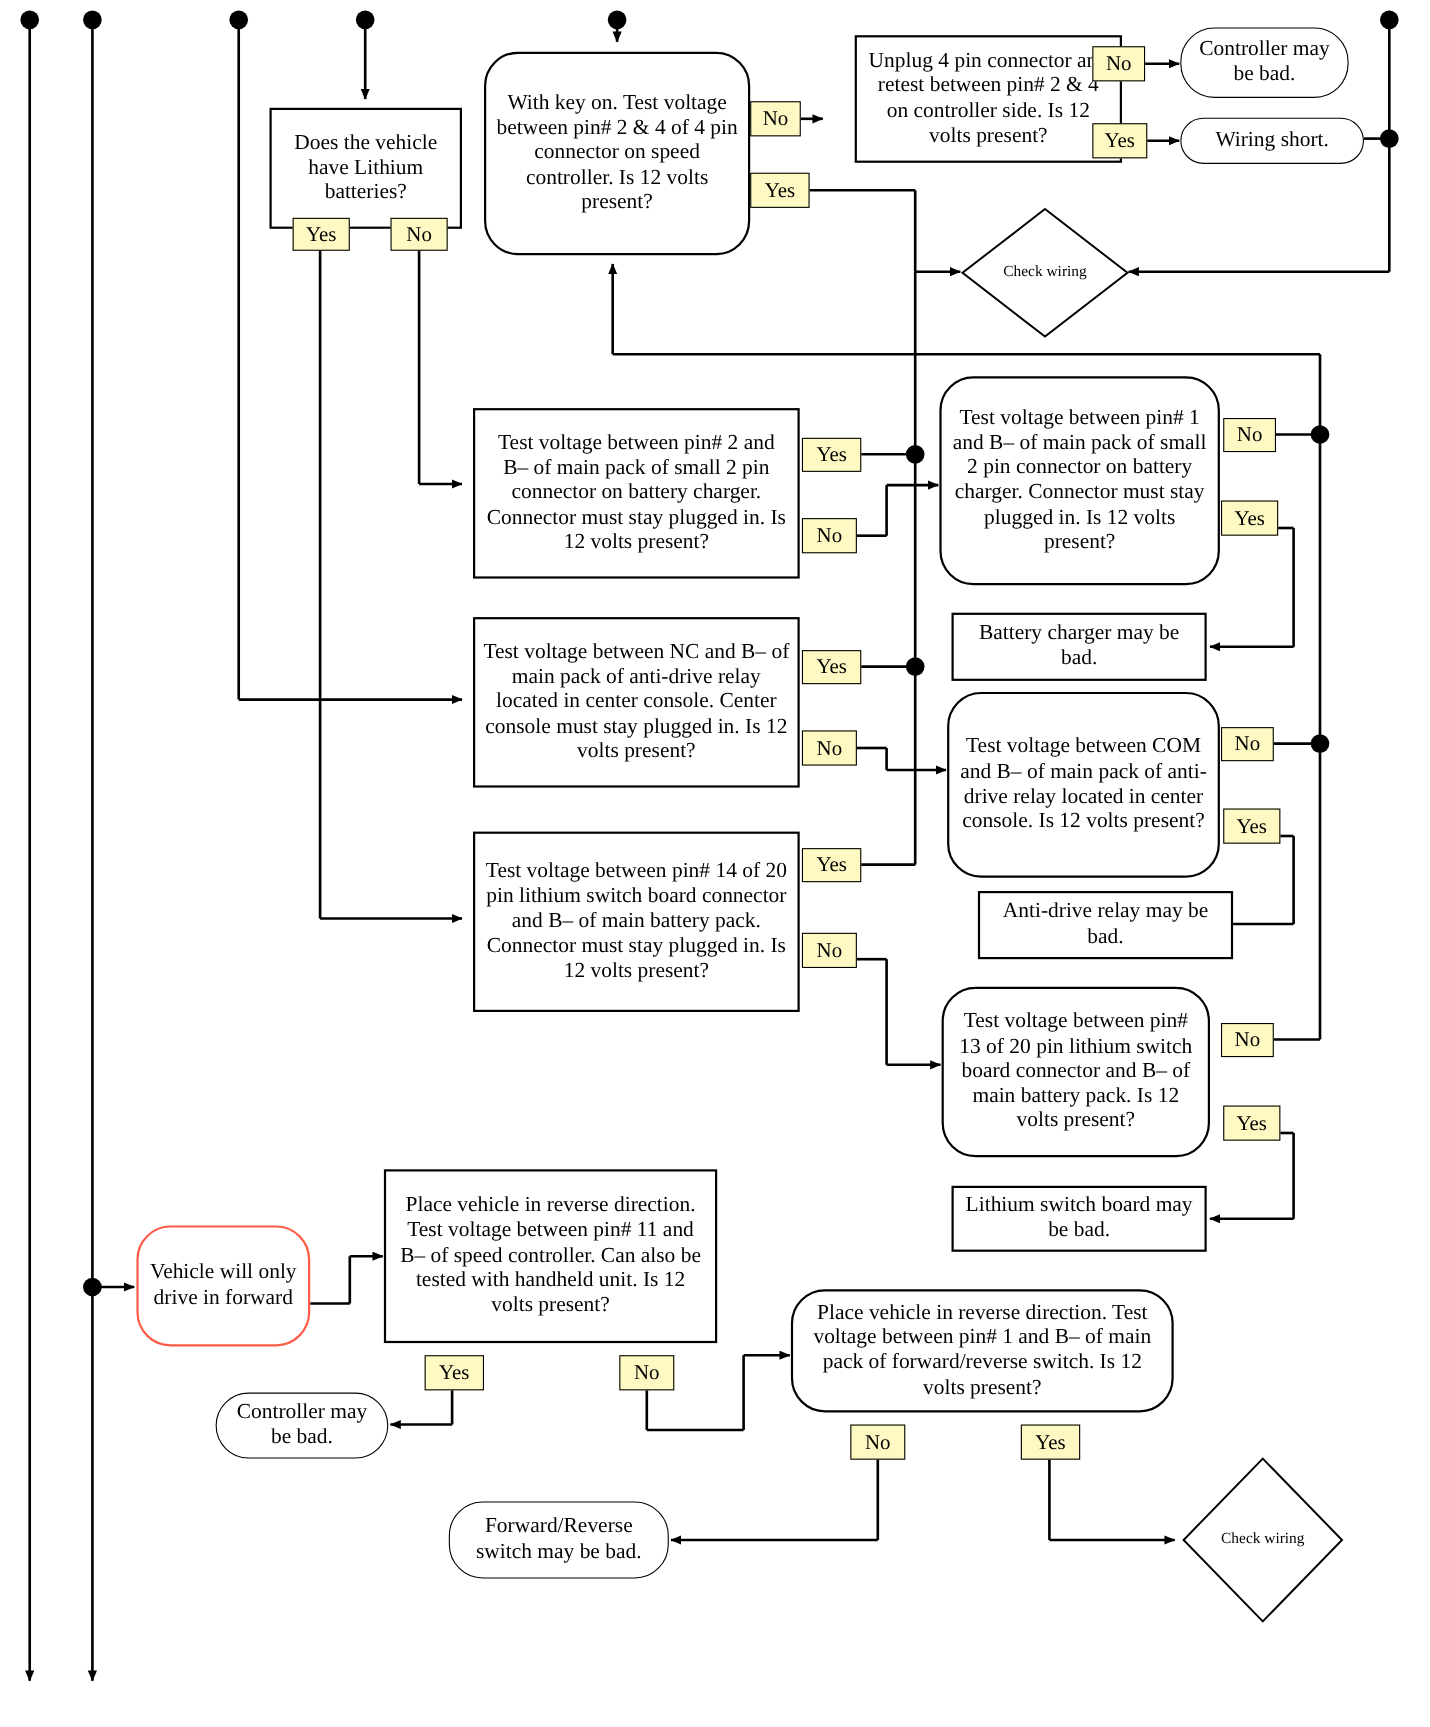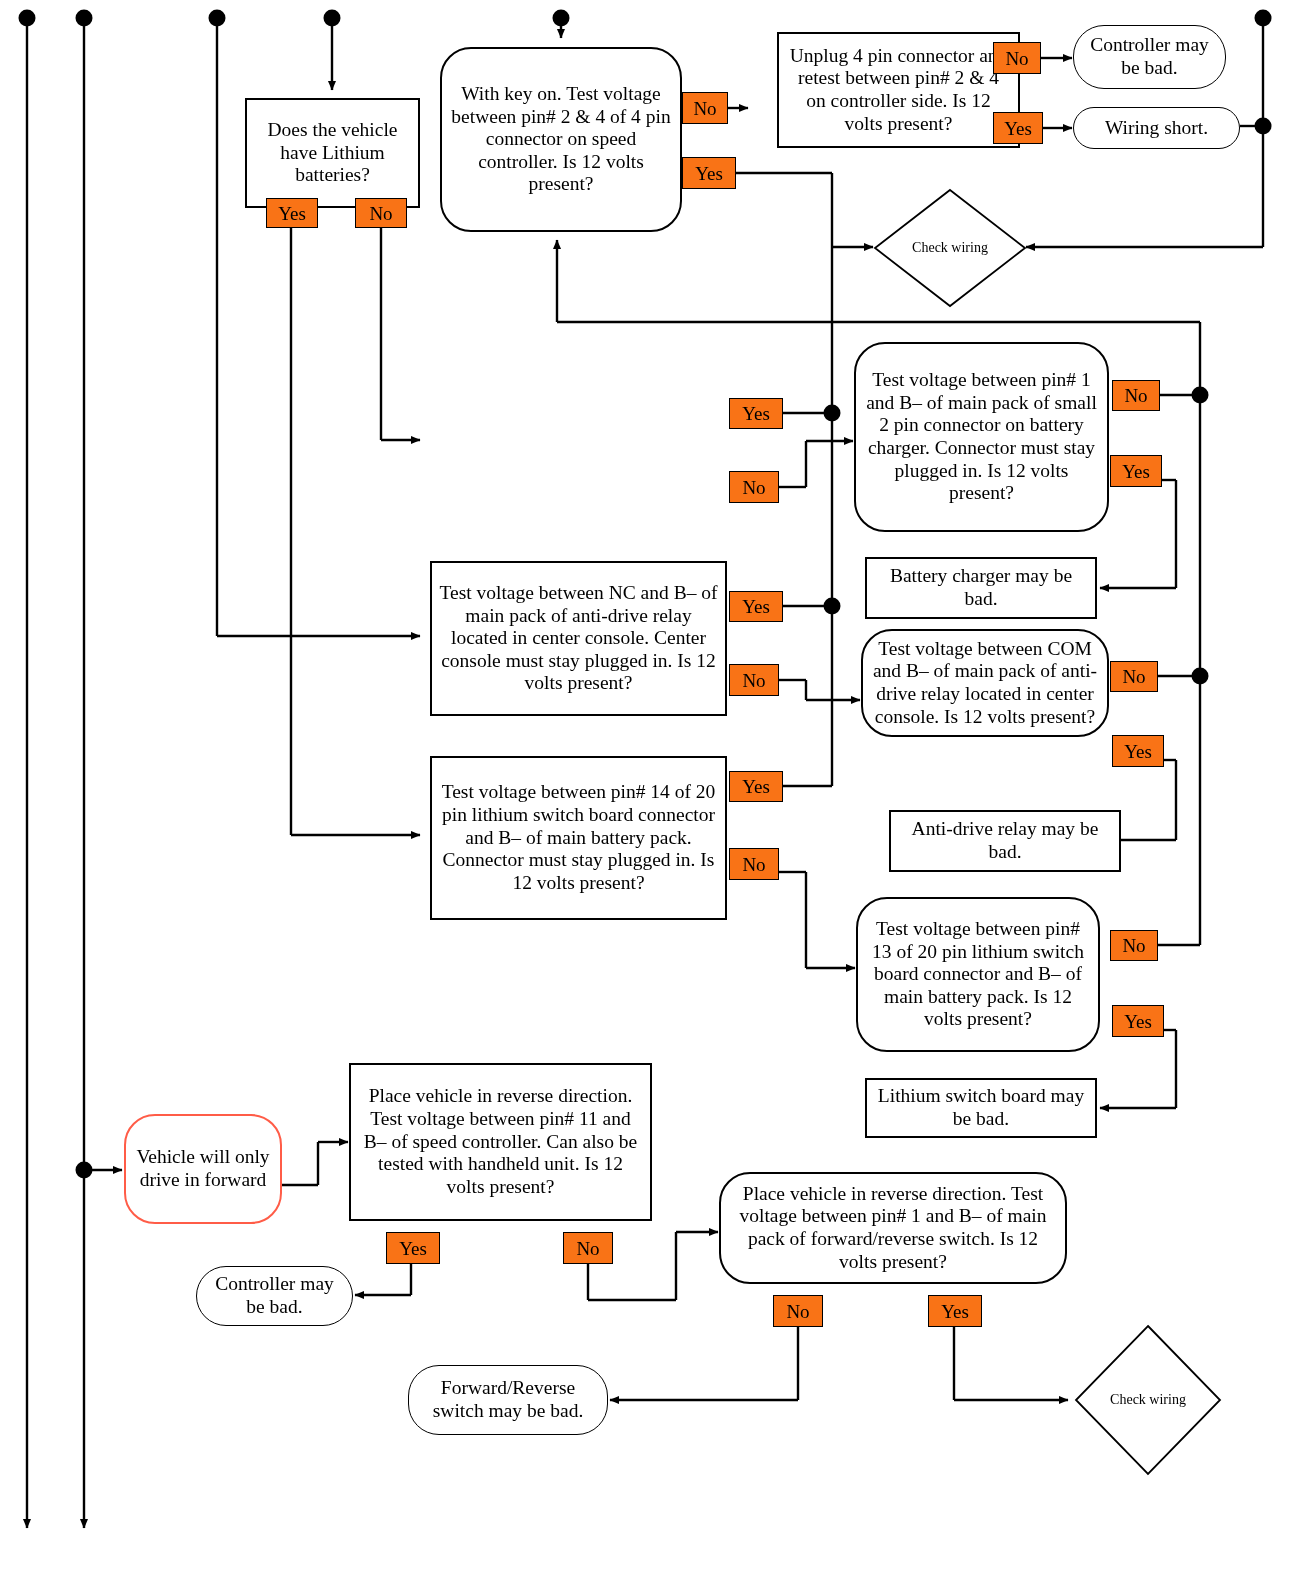--- a/index.html
+++ b/index.html
@@ -8,21 +8,21 @@
   svg#wires{position:absolute;left:0;top:0;width:1300px;height:1570px;}
 
   .node{position:absolute;box-sizing:border-box;display:flex;align-items:center;
         justify-content:center;text-align:center;background:#fff;border:2px solid #000;
         font-size:19.5px;line-height:1.16;padding:4px 7px;}
   .node.round{border-radius:31px;}
   .node.red{border-color:#ff5c47;border-width:2px;}
   .node.thin{border-width:1.6px;}
 
   .lbl{position:absolute;box-sizing:border-box;display:flex;align-items:center;
-       justify-content:center;background:#f97316;border:1.6px solid #000;
+       justify-content:center;background:#fef9c3;border:1.6px solid #000;
        font-size:19px;line-height:1;z-index:5;}
 
   .diamond{position:absolute;}
   .diamond .dtext{position:absolute;left:0;top:0;width:100%;height:100%;
        display:flex;align-items:center;justify-content:center;text-align:center;
        font-size:14px;line-height:1.16;}
 </style>
 </head>
 <body>
 
@@ -147,28 +147,29 @@
   <div class="node" style="left:749px;top:32px;width:243px;height:116px;margin-left:28px;">Unplug 4 pin connector and retest between pin# 2 &amp; 4 on controller side. Is 12 volts present?</div>
 
   <div class="node round thin" style="left:1073px;top:25px;width:153px;height:64px;">Controller may be bad.</div>
 
   <div class="node round thin" style="left:1073px;top:107px;width:167px;height:42px;">Wiring short.</div>
 
   <div class="diamond" style="left:875px;top:190px;width:150px;height:116px;">
     <div class="dtext">Check wiring</div>
   </div>
 
+  <div class="node" style="left:430px;top:371px;width:297px;height:155px;">Test voltage between pin# 2 and B– of main pack of small 2 pin connector on battery charger. Connector must stay plugged in. Is 12 volts present?</div>
 
   <div class="node round" style="left:854px;top:342px;width:255px;height:190px;">Test voltage between pin# 1 and B– of main pack of small 2 pin connector on battery charger. Connector must stay plugged in. Is 12 volts present?</div>
 
   <div class="node" style="left:865px;top:557px;width:232px;height:62px;">Battery charger may be bad.</div>
 
   <div class="node" style="left:430px;top:561px;width:297px;height:155px;">Test voltage between NC and B– of main pack of anti-drive relay located in center console. Center console must stay plugged in. Is 12 volts present?</div>
 
-  <div class="node round" style="left:861px;top:629px;width:248px;height:108px;">Test voltage between COM and B– of main pack of anti-drive relay located in center console. Is 12 volts present?</div>
+  <div class="node round" style="left:861px;top:629px;width:248px;height:169px;">Test voltage between COM and B– of main pack of anti-drive relay located in center console. Is 12 volts present?</div>
 
   <div class="node" style="left:865px;top:810px;width:232px;height:62px;margin-left:24px;">Anti-drive relay may be bad.</div>
 
   <div class="node" style="left:430px;top:756px;width:297px;height:164px;">Test voltage between pin# 14 of 20 pin lithium switch board connector and B– of main battery pack. Connector must stay plugged in. Is 12 volts present?</div>
 
   <div class="node round" style="left:856px;top:897px;width:244px;height:155px;">Test voltage between pin# 13 of 20 pin lithium switch board connector and B– of main battery pack. Is 12 volts present?</div>
 
   <div class="node round red" style="left:124px;top:1114px;width:158px;height:110px;">Vehicle will only drive in forward</div>
 
   <div class="node" style="left:865px;top:1078px;width:232px;height:60px;">Lithium switch board may be bad.</div>

